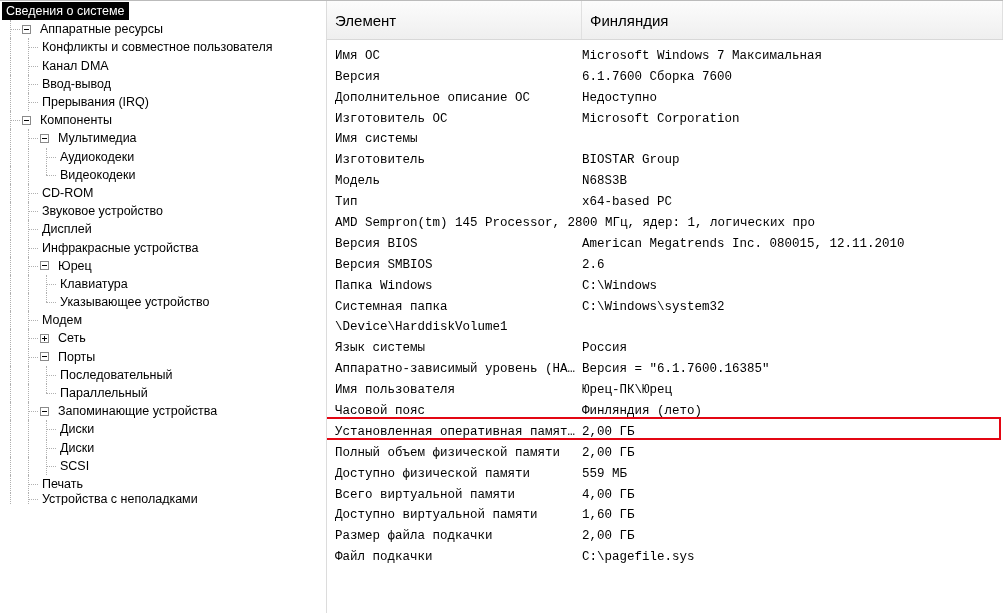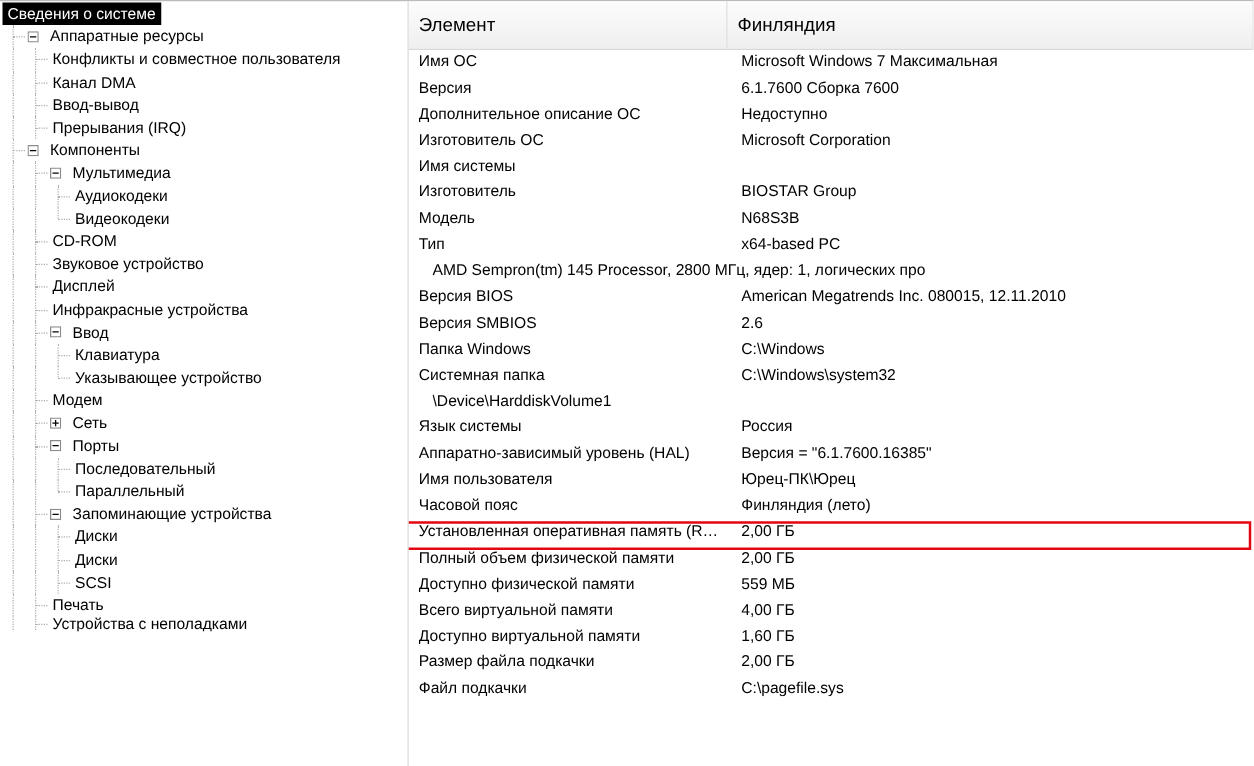--- a/index.html
+++ b/index.html
@@ -100,35 +100,35 @@
     border-right: 1px solid #e0e0e0;
     color: #000;
   }
   .th.col1 { width: 255px; }
   .th.col2 { flex: 1; }
   
   .table-body { padding-top: 2px; }
   .row {
     display: flex;
     height: 20.9px;
-    align-items: flex-start;
+    align-items: flex-end;
     padding-left: 8px;
+    font-family: Liberation Mono, monospace;
   }
   .row .c1 {
     width: 247px;
     padding-right: 4px;
     overflow: hidden;
     text-overflow: ellipsis;
     white-space: nowrap;
   }
   .row .c2 {
     flex: 1;
     white-space: nowrap;
     overflow: hidden;
-    margin-left: 11px;
   }
   .highlight-box {
     position: relative;
   }
   .highlight-box::after {
     content: "";
     position: absolute;
     left: -6px;
     right: 2px;
     top: -1px;
@@ -263,21 +263,21 @@
         <span class="guides">
             <span class="guide-seg"></span>
             <span class="guide-seg tee"></span>
           </span>
         <span class="toggle">
             <svg width="9" height="9">
               <rect x="0.5" y="0.5" width="8" height="8" fill="#fff" stroke="#8a8a8a"></rect>
               <line x1="2" y1="4.5" x2="7" y2="4.5" stroke="#000"></line>
             </svg>
           </span>
-        <span class="label">Ввод</span>
+        <span class="label">Юрец</span>
       </div>
       <div class="tree-node">
         <span class="guides">
             <span class="guide-seg"></span>
             <span class="guide-seg"></span>
             <span class="guide-seg tee"></span>
           </span>
         <span class="label">Клавиатура</span>
       </div>
       <div class="tree-node">

